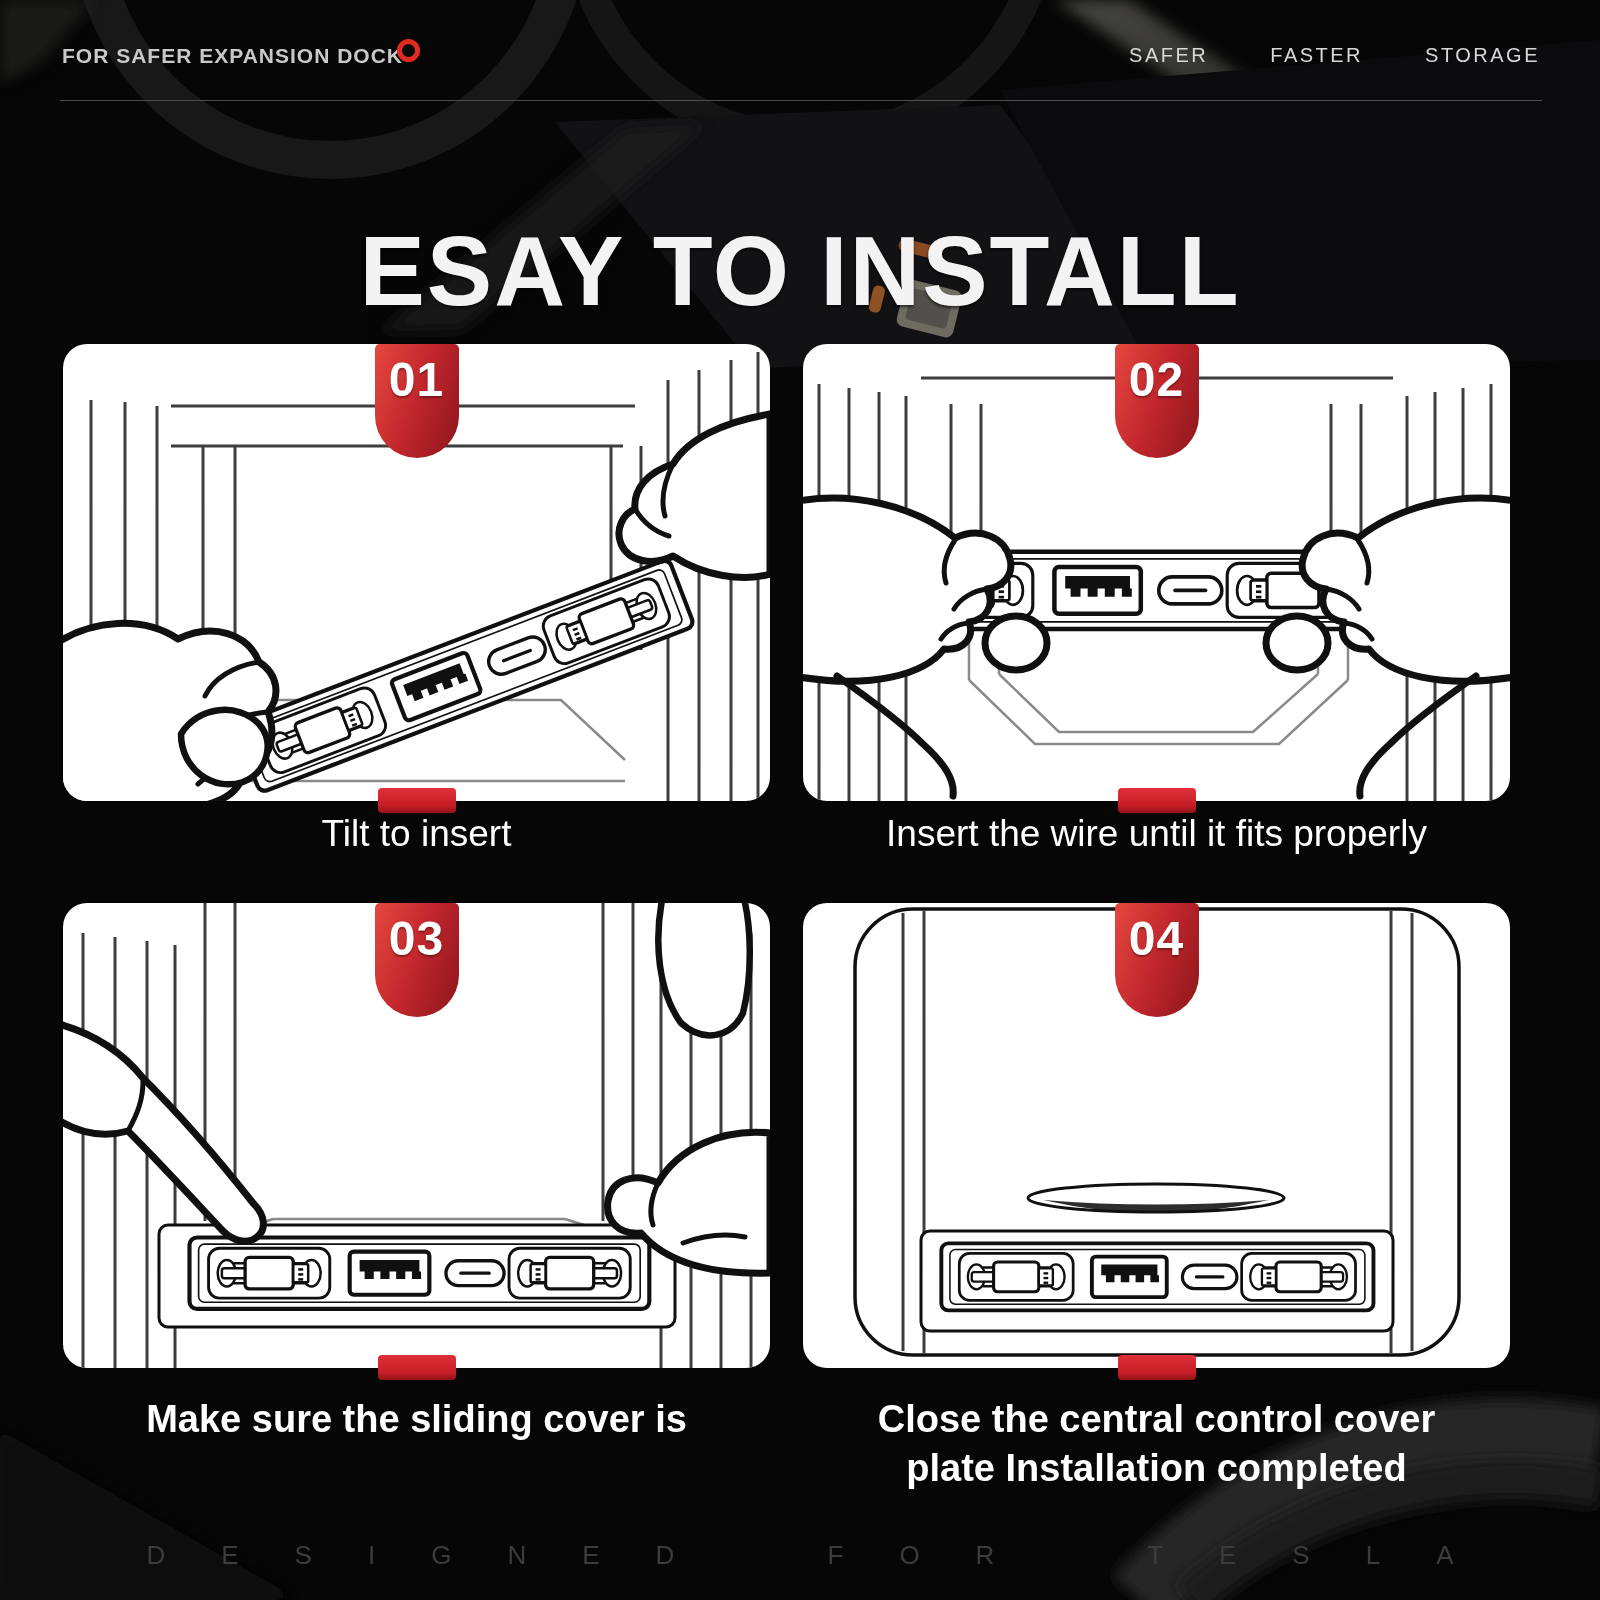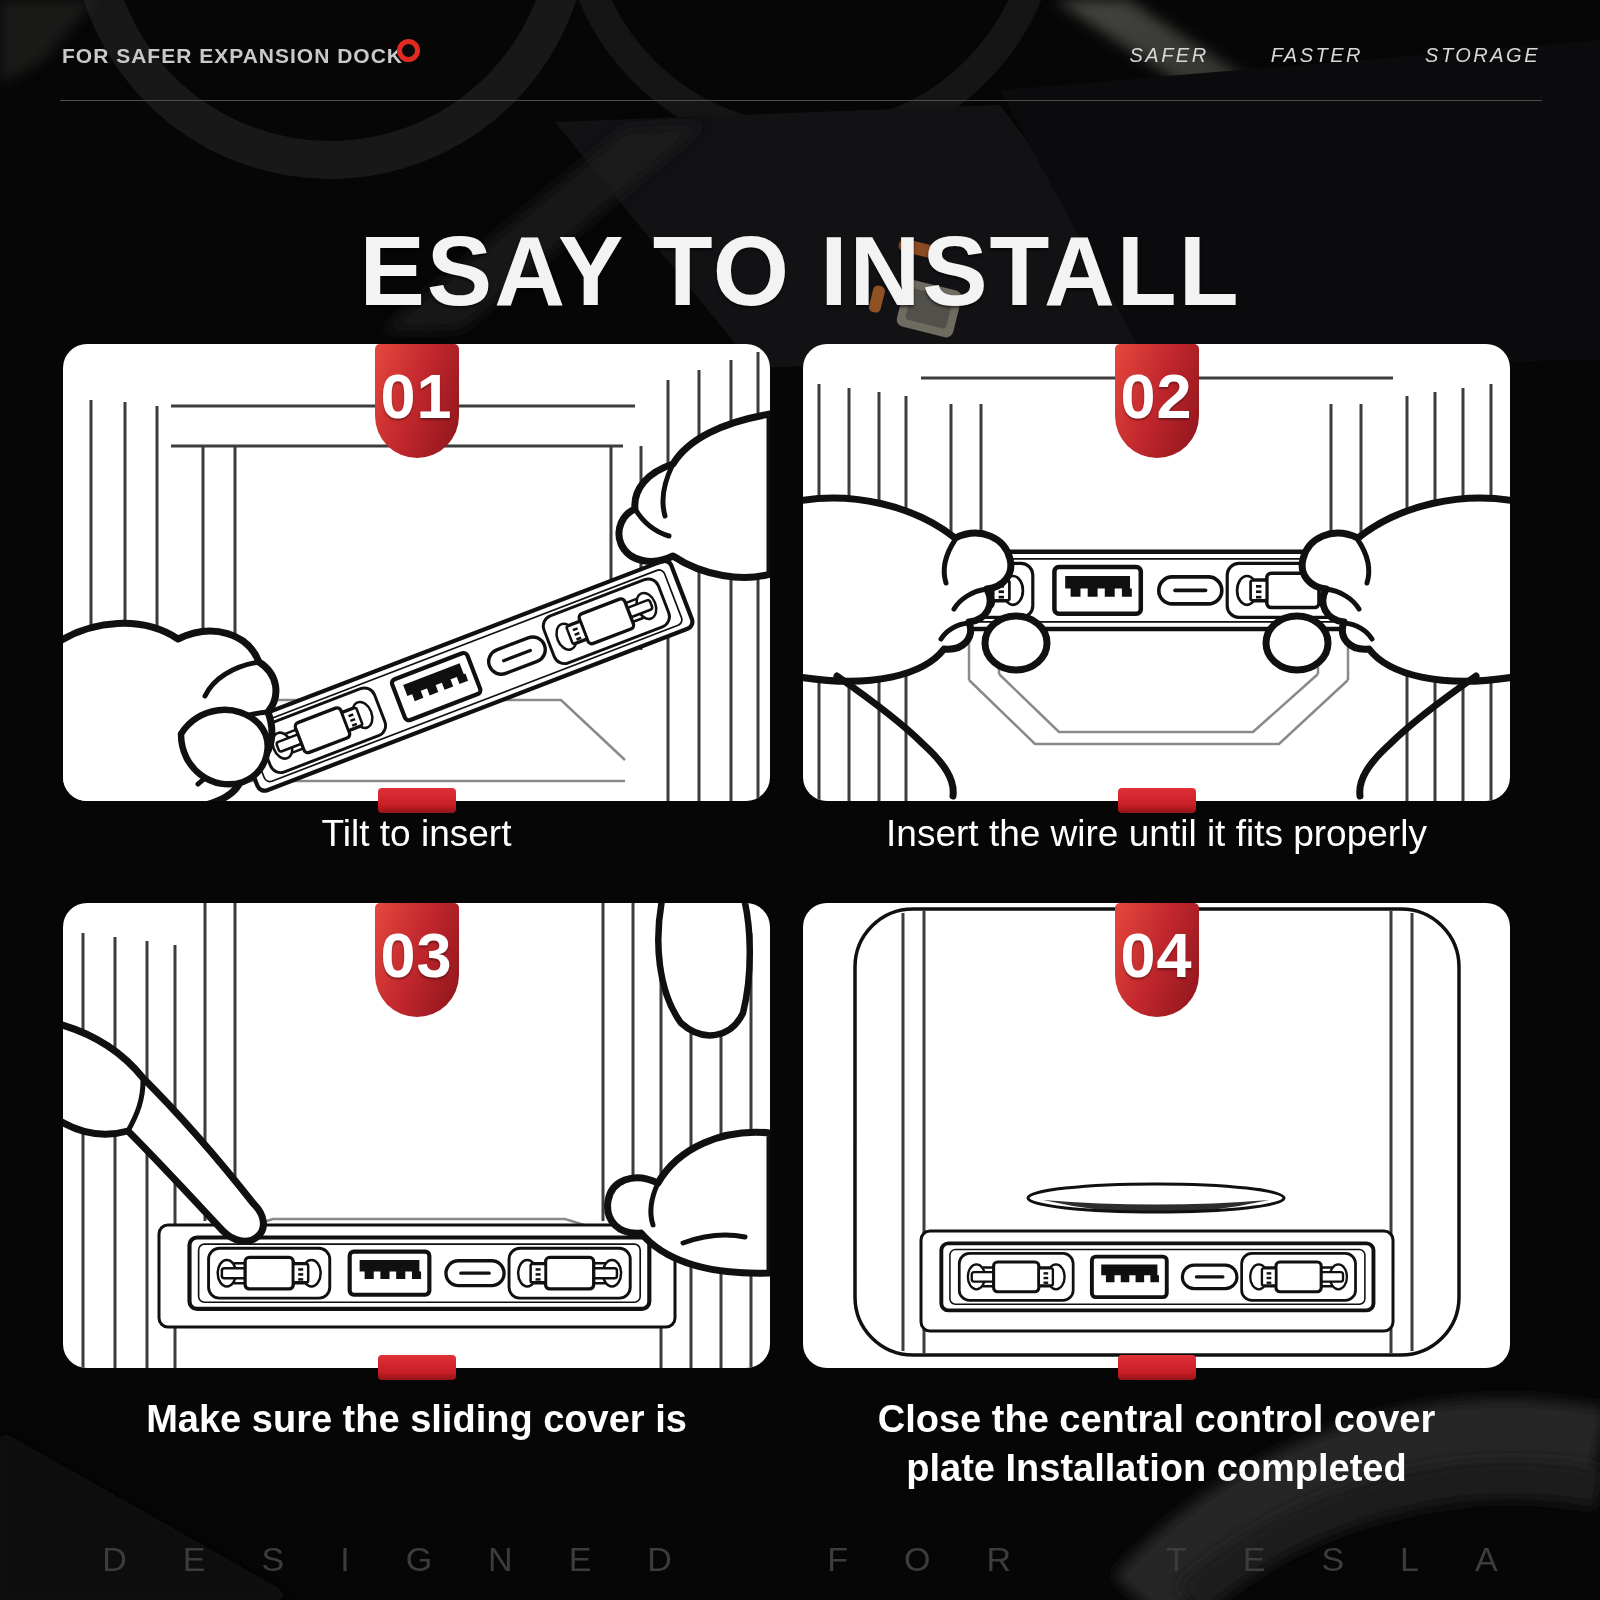--- a/index.html
+++ b/index.html
@@ -6,56 +6,56 @@
   body{width:1600px;height:1600px;position:relative;overflow:hidden;
        font-family:"Liberation Sans",sans-serif;background:#060606;}
   .bg{position:absolute;left:0;top:0;width:1600px;height:1600px;z-index:0;}
 
   
   .header{position:absolute;left:0;top:0;width:1600px;height:104px;z-index:5;}
   .brand{position:absolute;left:62px;top:44px;font-size:21px;font-weight:700;
          letter-spacing:1px;color:#c9c9c9;}
   .ring{display:inline-block;width:13px;height:13px;border:5px solid #e02a22;
         border-radius:50%;background:#0a0a0a;vertical-align:middle;margin-left:-6px;margin-top:-14px;}
-  .nav{position:absolute;right:60px;top:44px;display:flex;gap:62px;font-style:italic;}
+  .nav{position:absolute;right:60px;top:44px;display:flex;gap:62px;}
   .nav-item{font-size:20px;color:#d8d8d8;letter-spacing:2.5px;font-weight:400;}
   .divider{position:absolute;left:60px;top:100px;width:1482px;height:1px;background:#4d4d4d;}
 
   
   .title{position:absolute;left:0;top:148px;width:1600px;text-align:center;z-index:5;
          font-size:99px;font-weight:800;letter-spacing:2px;color:#f3f3f3;
          text-shadow:0 2px 3px rgba(0,0,0,.6);transform:scaleX(.99);}
 
   
   .group{position:absolute;width:707px;z-index:4;}
   .g1{left:63px;top:344px;} .g2{left:803px;top:344px;}
   .g3{left:63px;top:903px;} .g4{left:803px;top:903px;}
   .panel{position:absolute;left:0;top:0;width:707px;background:#fff;border-radius:24px;
          overflow:hidden;}
   .panel.r1{height:457px;} .panel.r2{height:465px;}
   .panel svg{display:block;width:707px;height:100%;}
 
   .badge{position:absolute;left:50%;transform:translateX(-50%);top:0;width:84px;height:114px;
          background:linear-gradient(110deg,#e2453c 5%,#c1272d 48%,#8c151b 100%);
          border-radius:5px 5px 42px 42px;z-index:6;text-align:center;}
-  .badge-num{margin-top:16px;font-size:63px;font-weight:700;color:#fff;
+  .badge-num{margin-top:8px;font-size:48px;font-weight:700;color:#fff;
              letter-spacing:1px;text-shadow:0 2px 2px rgba(0,0,0,.35);}
 
   .tab{position:absolute;left:50%;transform:translateX(-50%);width:78px;height:25px;
        background:linear-gradient(180deg,#e03038 0%,#c71e26 70%,#911318 100%);
        border-radius:4px;z-index:7;}
   .r1t{top:444px;} .r2t{top:452px;}
 
   .caption{position:absolute;left:0;width:707px;text-align:center;color:#fff;z-index:5;}
   .cap-r1{top:464px;font-size:37px;line-height:52px;font-weight:400;}
   .cap-r2{top:492px;font-size:38px;line-height:49px;font-weight:700;}
 
   
   .watermark{position:absolute;left:0;top:1540px;width:1600px;text-align:center;z-index:3;
-             font-size:34px;color:#3c3c3c;letter-spacing:56px;word-spacing:34px;
+             font-size:26px;color:#3c3c3c;letter-spacing:56px;word-spacing:34px;
              padding-left:56px;box-sizing:border-box;font-weight:400;}
   .bgln{stroke:#3d3d3d;stroke-width:3;fill:none;}
   .bgln2{stroke:#8a8a8a;stroke-width:2.5;fill:none;}
 </style>
 </head>
 <body>
 
 
 
 

